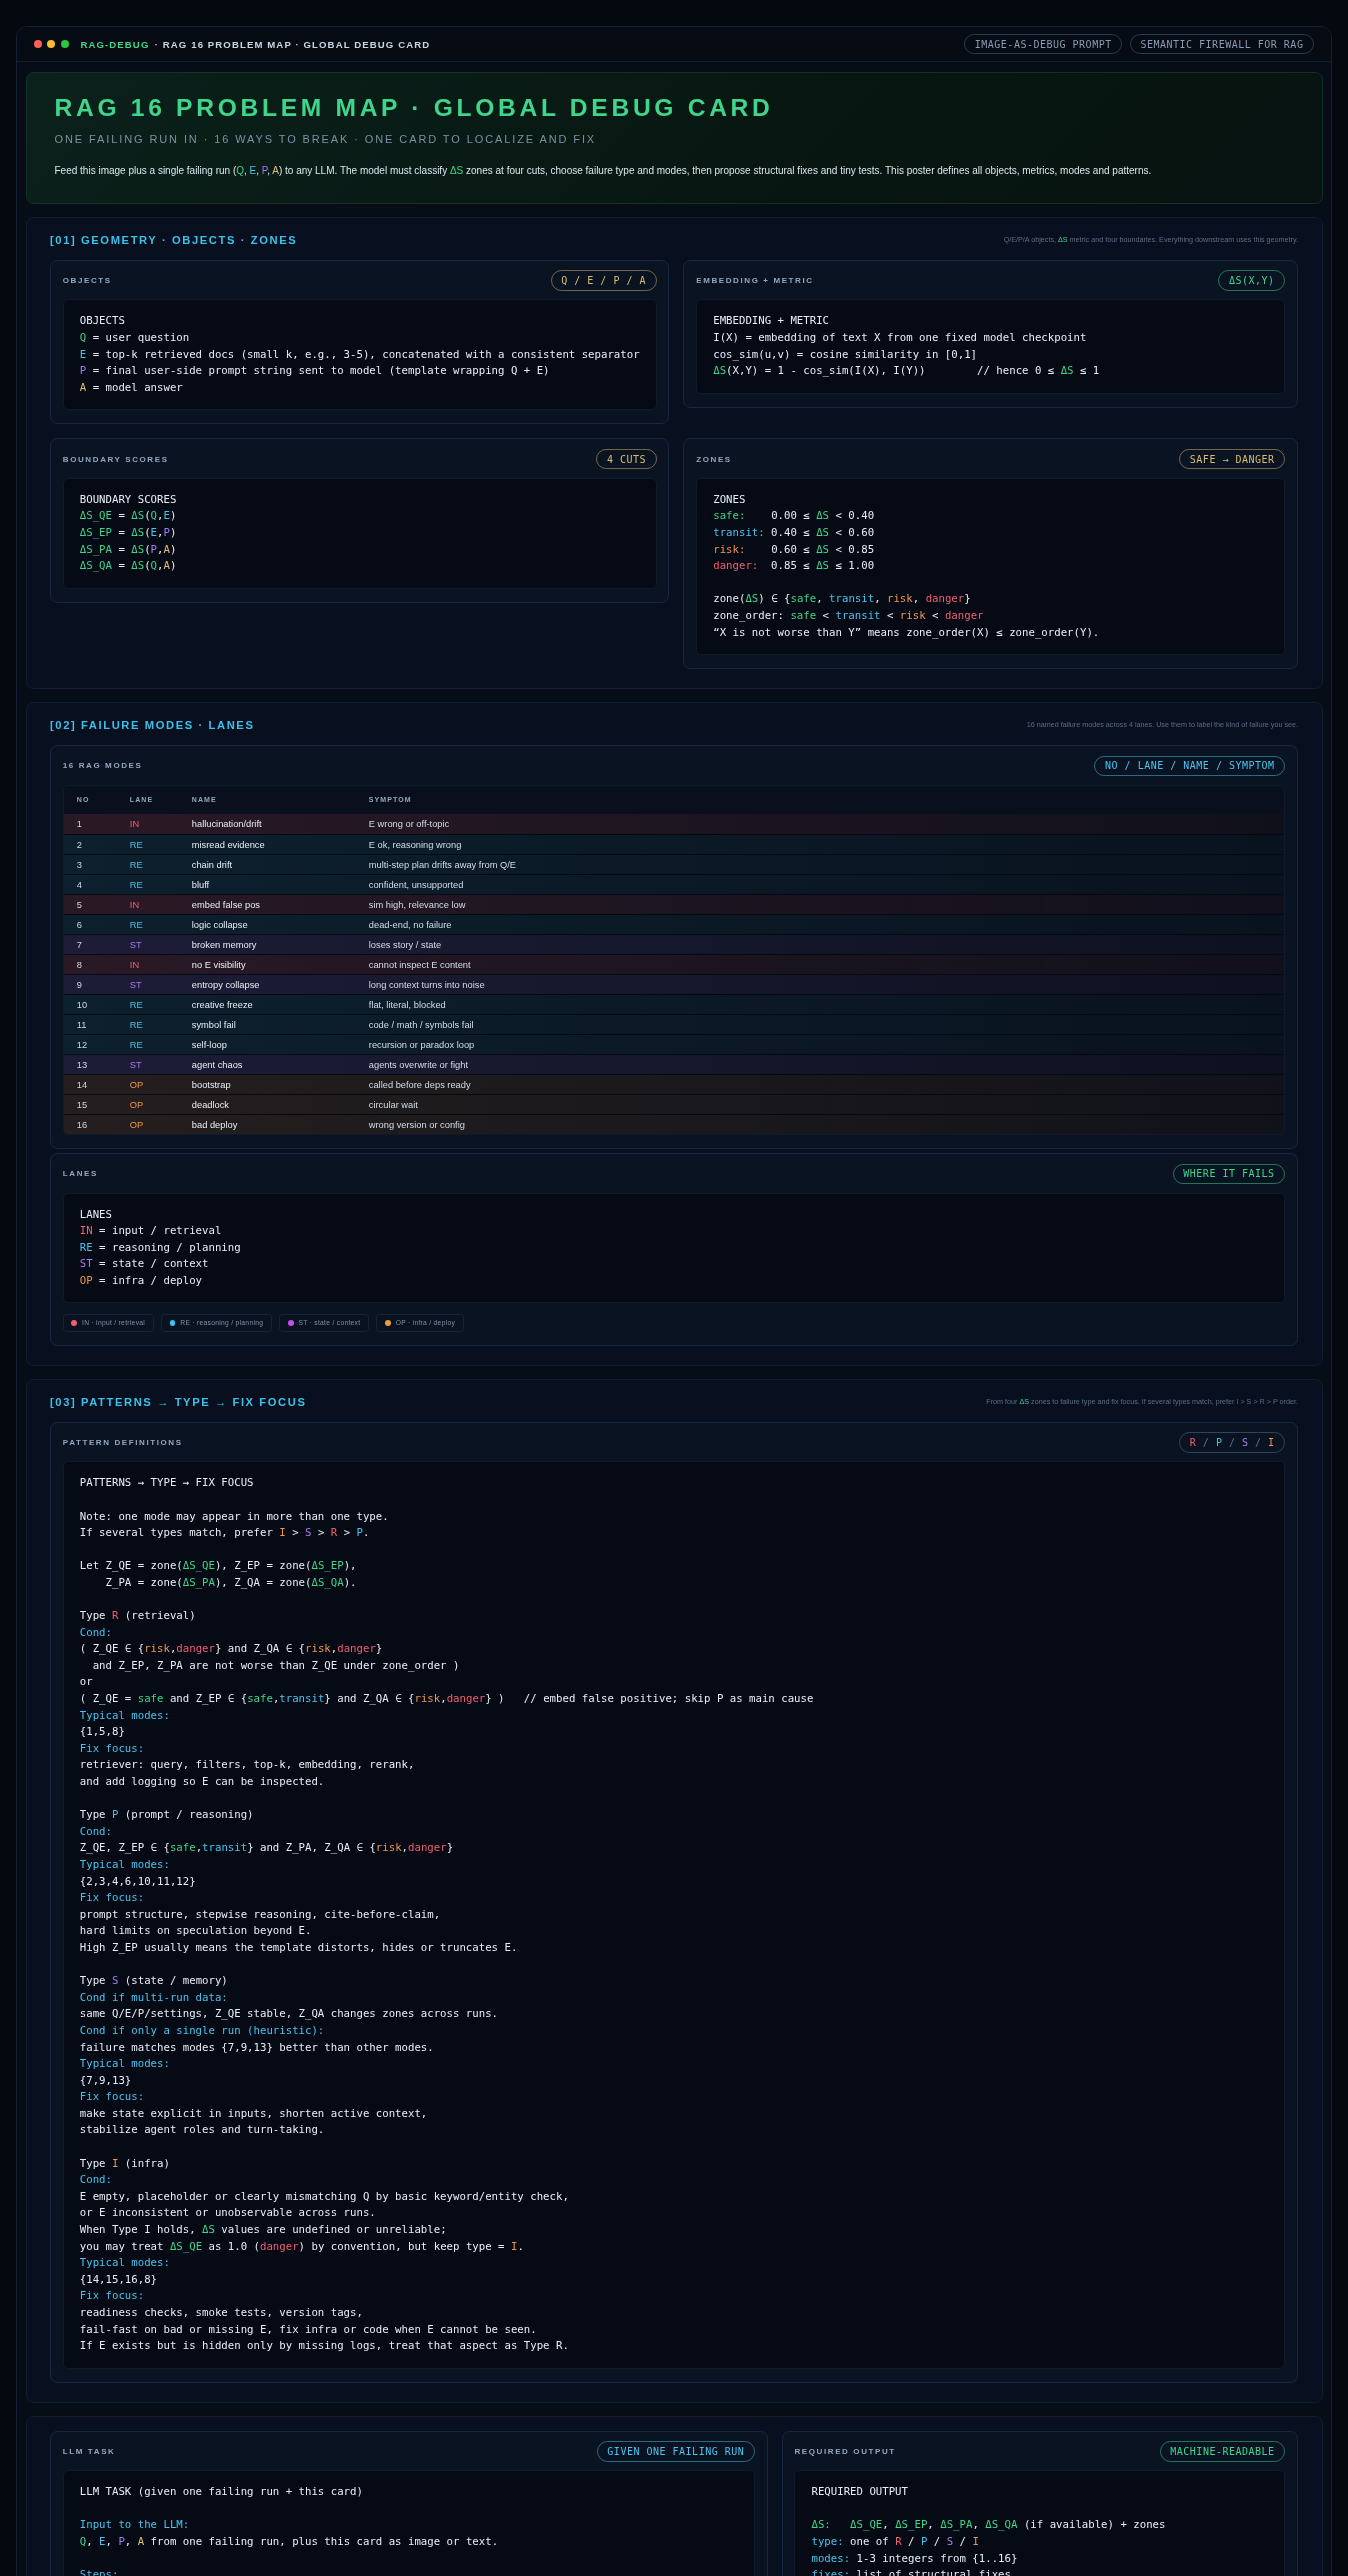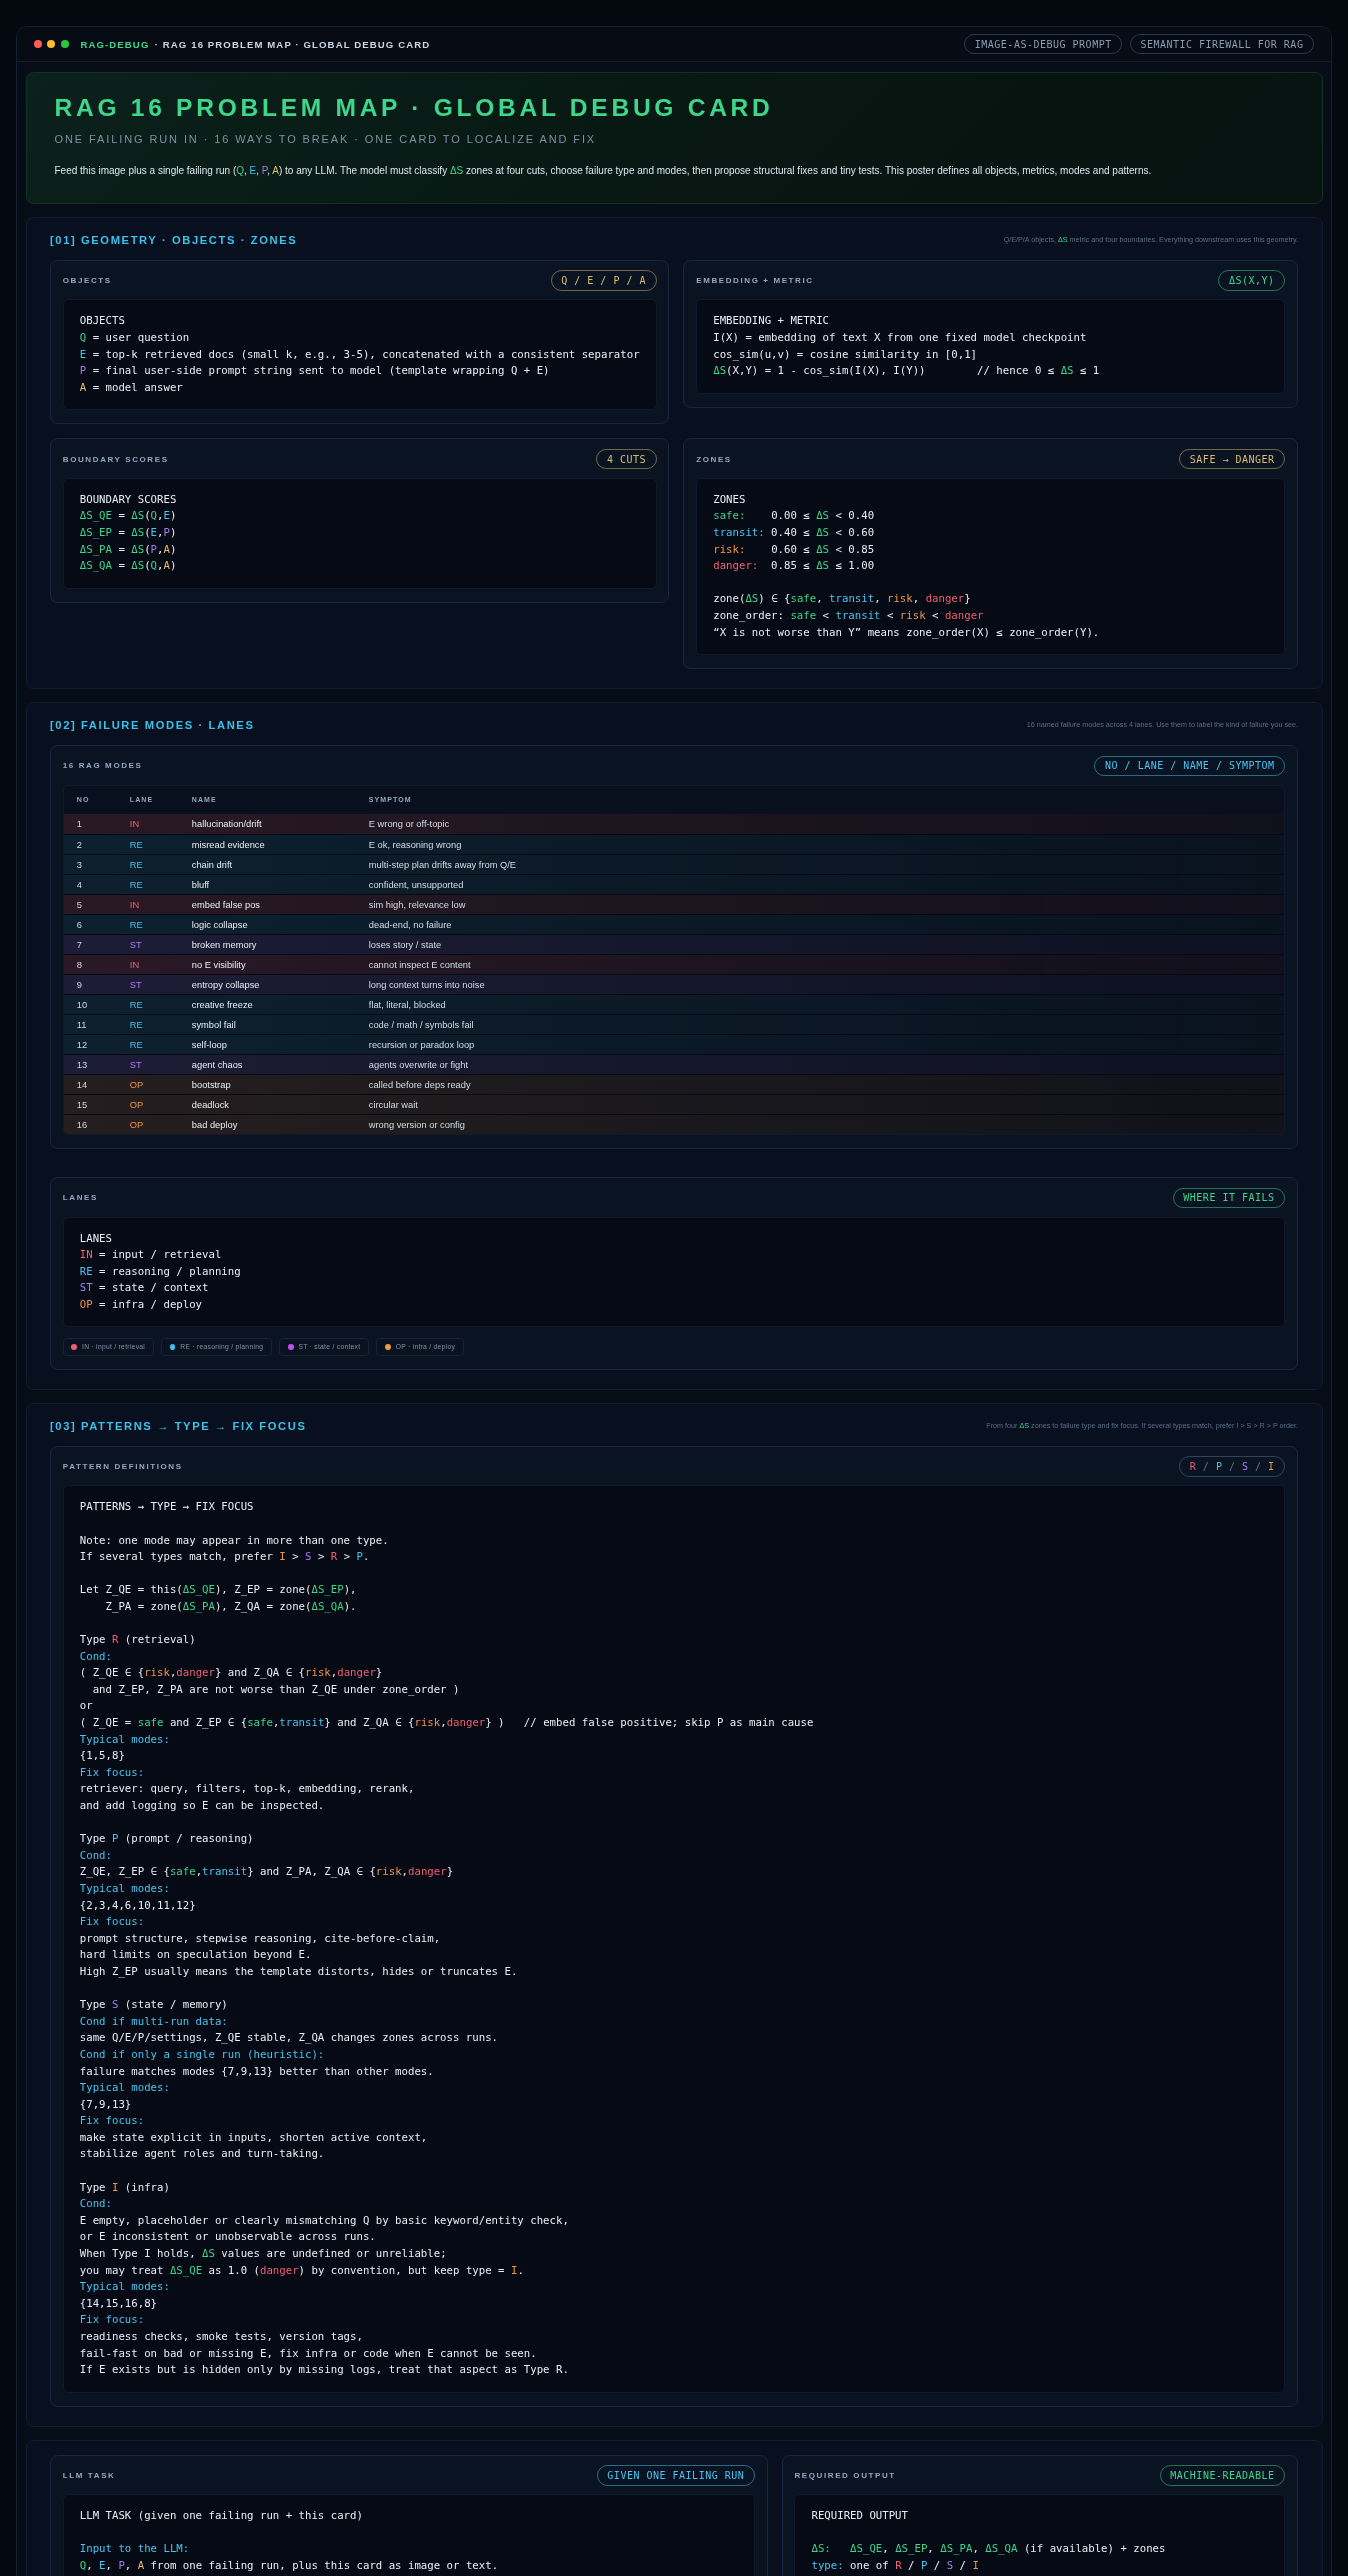--- a/index.html
+++ b/index.html
@@ -64,21 +64,21 @@
   .sec-note { font-size:7.2px; color:#5a6e84; text-align:right; max-width:342px; line-height:1.55; }
   .grid2 { display:grid; grid-template-columns:1fr 1fr; gap:14px; align-items:start; }
   .grid-task { display:grid; grid-template-columns:1.39fr 1fr; gap:14px; align-items:start; }
   .panel {
     background:#0a1322;
     border:0.5px solid #1a2740; border-radius:7.5px;
     padding:9.6px 11.8px 13px;
   }
   .panel-head { display:flex; justify-content:space-between; align-items:center; margin-bottom:8.5px; }
   .plabel { font-size:8px; font-weight:bold; letter-spacing:1.6px; color:#93a7bd; }
-  .mt { margin-top:28px; }
+  .mt { margin-top:4px; }
   
   .code {
     background:#050a14;
     border:0.5px solid #101a2b; border-radius:5.3px;
     padding:13px 16px;
     font-family:"DejaVu Sans Mono", monospace;
     font-size:10.7px; line-height:16.6px;
     color:#e9eef6; overflow:hidden;
   }
   .cl { white-space:pre; }
@@ -378,21 +378,21 @@
       <div class="panel-head">
         <span class="plabel">PATTERN DEFINITIONS</span>
         <span class="pill pill-multi"><span class="tk-r">R</span><span class="tk-s"> / </span><span class="tk-c">P</span><span class="tk-s"> / </span><span class="tk-p">S</span><span class="tk-s"> / </span><span class="tk-o">I</span></span>
       </div>
       <div class="code">
           <div class="cl"><span class="tk-w">PATTERNS → TYPE → FIX FOCUS</span></div>
           <div class="cl">&nbsp;</div>
           <div class="cl"><span class="tk-w">Note: one mode may appear in more than one type.</span></div>
           <div class="cl"><span class="tk-w">If several types match, prefer </span><span class="tk-o">I</span><span class="tk-w"> &gt; </span><span class="tk-p">S</span><span class="tk-w"> &gt; </span><span class="tk-r">R</span><span class="tk-w"> &gt; </span><span class="tk-c">P</span><span class="tk-w">.</span></div>
           <div class="cl">&nbsp;</div>
-          <div class="cl"><span class="tk-w">Let Z_QE = this(</span><span class="tk-g">ΔS_QE</span><span class="tk-w">), Z_EP = zone(</span><span class="tk-g">ΔS_EP</span><span class="tk-w">),</span></div>
+          <div class="cl"><span class="tk-w">Let Z_QE = zone(</span><span class="tk-g">ΔS_QE</span><span class="tk-w">), Z_EP = zone(</span><span class="tk-g">ΔS_EP</span><span class="tk-w">),</span></div>
           <div class="cl"><span class="tk-w">    Z_PA = zone(</span><span class="tk-g">ΔS_PA</span><span class="tk-w">), Z_QA = zone(</span><span class="tk-g">ΔS_QA</span><span class="tk-w">).</span></div>
           <div class="cl">&nbsp;</div>
           <div class="cl"><span class="tk-w">Type </span><span class="tk-r">R</span><span class="tk-w"> (retrieval)</span></div>
           <div class="cl"><span class="tk-c">Cond:</span></div>
           <div class="cl"><span class="tk-w">( Z_QE ∈ {</span><span class="tk-o">risk</span><span class="tk-w">,</span><span class="tk-r">danger</span><span class="tk-w">} and Z_QA ∈ {</span><span class="tk-o">risk</span><span class="tk-w">,</span><span class="tk-r">danger</span><span class="tk-w">}</span></div>
           <div class="cl"><span class="tk-w">  and Z_EP, Z_PA are not worse than Z_QE under zone_order )</span></div>
           <div class="cl"><span class="tk-w">or</span></div>
           <div class="cl"><span class="tk-w">( Z_QE = </span><span class="tk-g">safe</span><span class="tk-w"> and Z_EP ∈ {</span><span class="tk-g">safe</span><span class="tk-w">,</span><span class="tk-c">transit</span><span class="tk-w">} and Z_QA ∈ {</span><span class="tk-o">risk</span><span class="tk-w">,</span><span class="tk-r">danger</span><span class="tk-w">} )   // embed false positive; skip P as main cause</span></div>
           <div class="cl"><span class="tk-c">Typical modes:</span></div>
           <div class="cl"><span class="tk-w">{1,5,8}</span></div>

